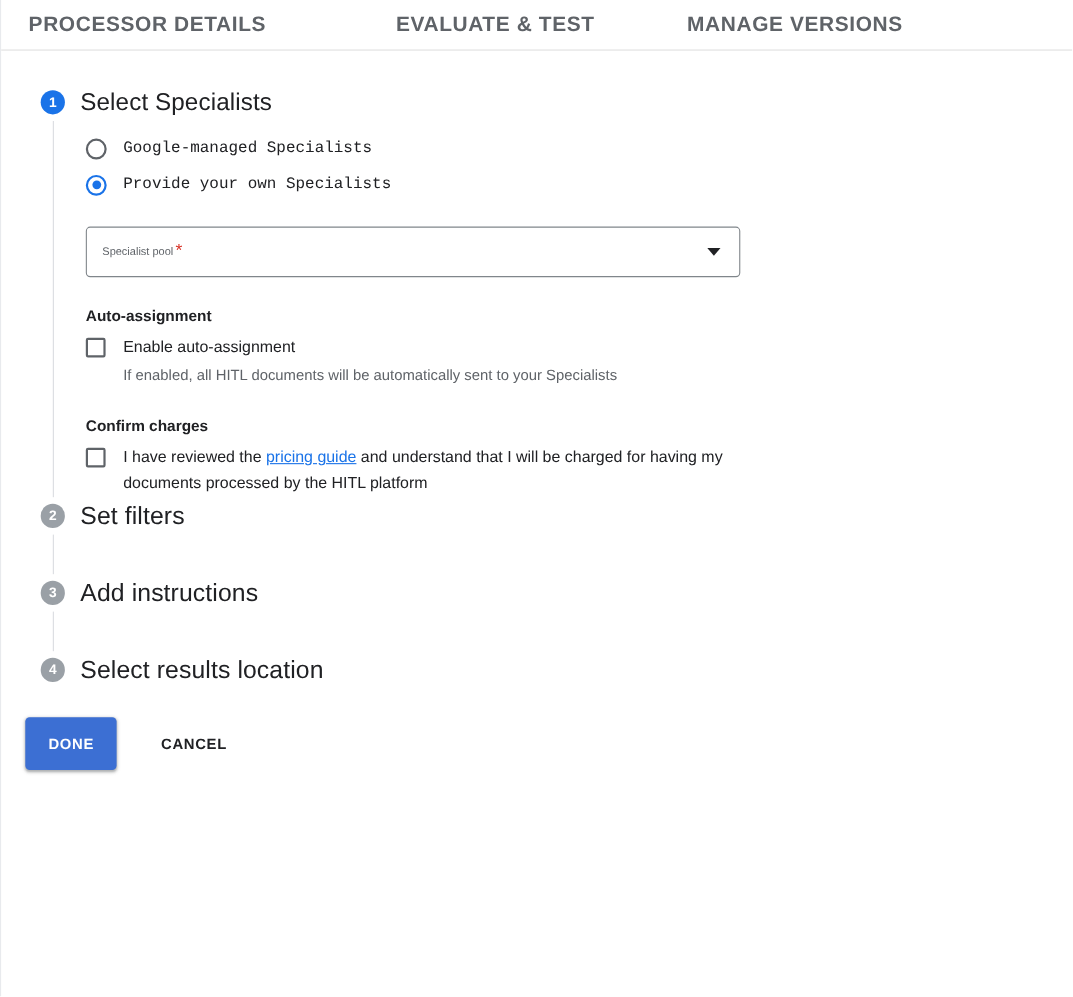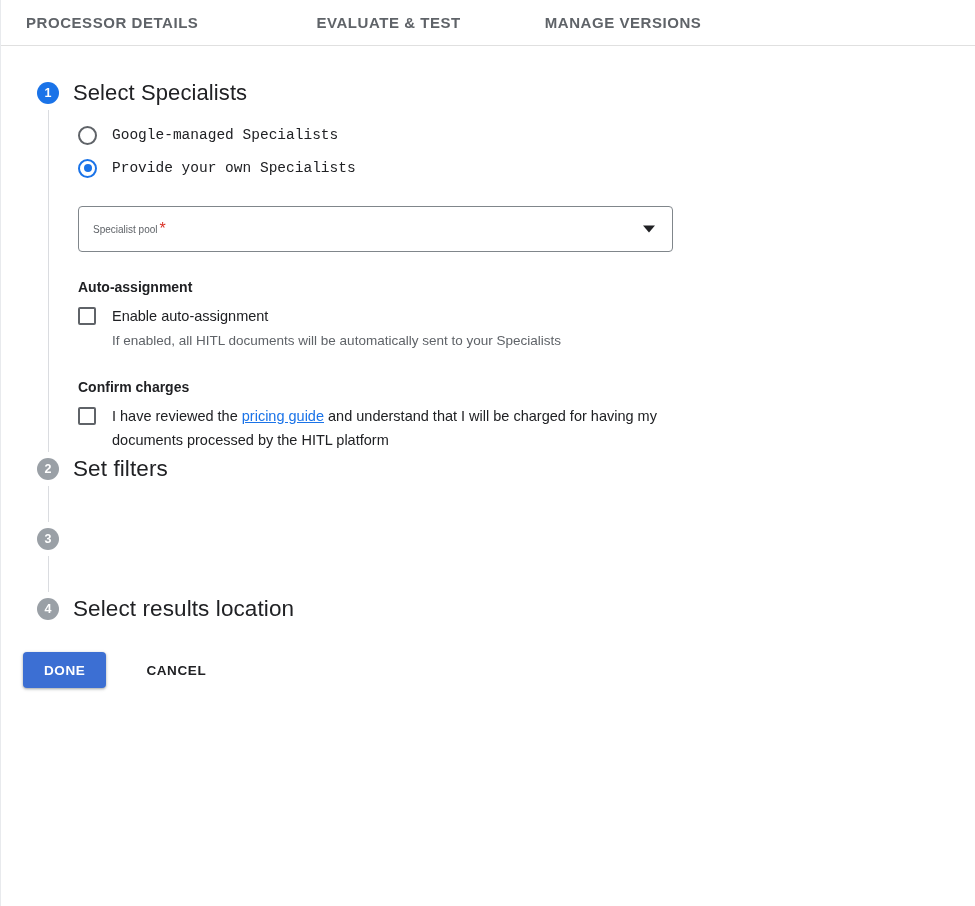--- a/index.html
+++ b/index.html
@@ -27,21 +27,21 @@
     border-bottom: 1px solid #e0e0e0;
     display: flex;
     align-items: stretch;
     padding-left: 21px;
   }
   .tab {
     position: relative;
     display: flex;
     align-items: center;
     padding: 0 24px;
-    font-size: 15px;
+    font-size: 19px;
     font-weight: 600;
     letter-spacing: .55px;
     color: #5f6368;
     cursor: pointer;
     white-space: nowrap;
     user-select: none;
     text-align: right;
   }
   .tab:first-child { padding-left: 4px; }
   .tab.active { color: #1a73e8; }
@@ -234,21 +234,21 @@
     cursor: pointer;
     box-shadow: 0 1px 2px 0 rgba(60,64,67,.30), 0 1px 3px 1px rgba(60,64,67,.15);
   }
 
   .footer {
     display: flex;
     align-items: center;
     padding: 26px 0 0 22px;
   }
   .btn-done {
-    height: 36px;
+    height: 48px;
     padding: 0 21px;
     border: none;
     border-radius: 4px;
     background: #3c6fd3;
     color: #ffffff;
     font-family: inherit;
     font-size: 13.5px;
     font-weight: 600;
     letter-spacing: .6px;
     cursor: pointer;
@@ -354,20 +354,21 @@
         <div class="step-title big">Set filters</div>
       </div>
     </div>
     <div class="connector"></div>
 
     <div class="step">
       <div class="step-head">
         <div class="circle inactive">
           <span>3</span>
         </div>
+        <div class="step-title big">Add instructions</div>
       </div>
     </div>
     <div class="connector"></div>
 
     <div class="step">
       <div class="step-head">
         <div class="circle inactive">
           <span>4</span>
         </div>
         <div class="step-title big">Select results location</div>

